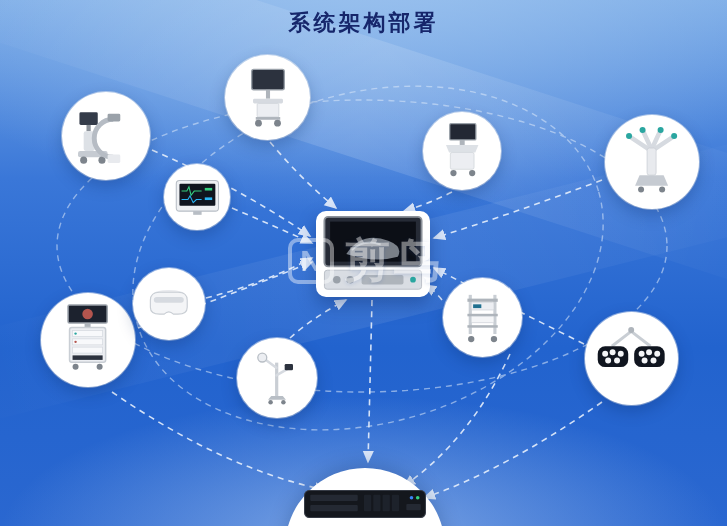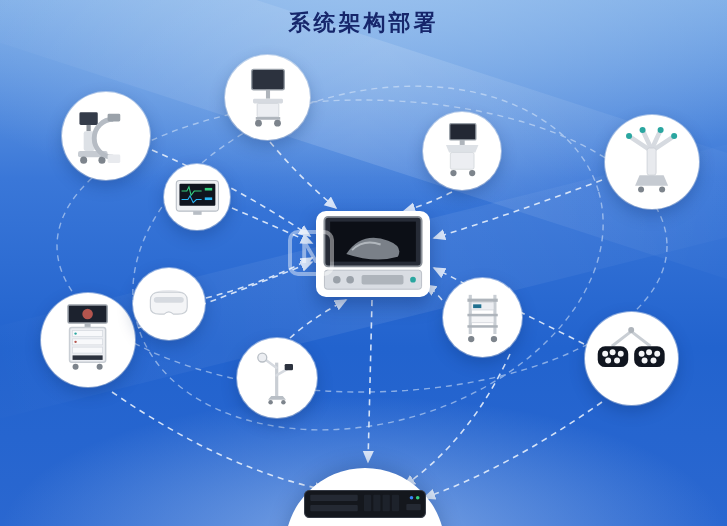--- a/index.html
+++ b/index.html
@@ -256,20 +256,21 @@
       <rect x="5" y="59" width="102" height="20" rx="3" fill="#d9dde3" stroke="#b8bec5"></rect>
       <circle cx="18" cy="69" r="4" fill="#9aa1a9"></circle>
         <circle cx="32" cy="69" r="4" fill="#9aa1a9"></circle>
       <rect x="44" y="64" width="44" height="10" rx="2" fill="#aeb4bb"></rect>
       <circle cx="98" cy="69" r="3" fill="#2aa6a0"></circle>
     </svg>
   </div>
 
   <div class="watermark">
     <span class="wm-logo">N</span>
+    <span class="wm-text">剪鸟</span>
   </div>
 
   <div class="server-disc"></div>
   <div class="server-box">
     <svg viewBox="0 0 240 64">
       <rect x="3" y="6" width="234" height="52" rx="9" fill="#14171d" stroke="#363b45" stroke-width="2"></rect>
       <rect x="14" y="14" width="92" height="12" rx="2" fill="#242933"></rect>
       <rect x="14" y="34" width="92" height="12" rx="2" fill="#242933"></rect>
       <rect x="118" y="14" width="14" height="32" rx="2" fill="#1d222b"></rect>
       <rect x="136" y="14" width="14" height="32" rx="2" fill="#1d222b"></rect>

